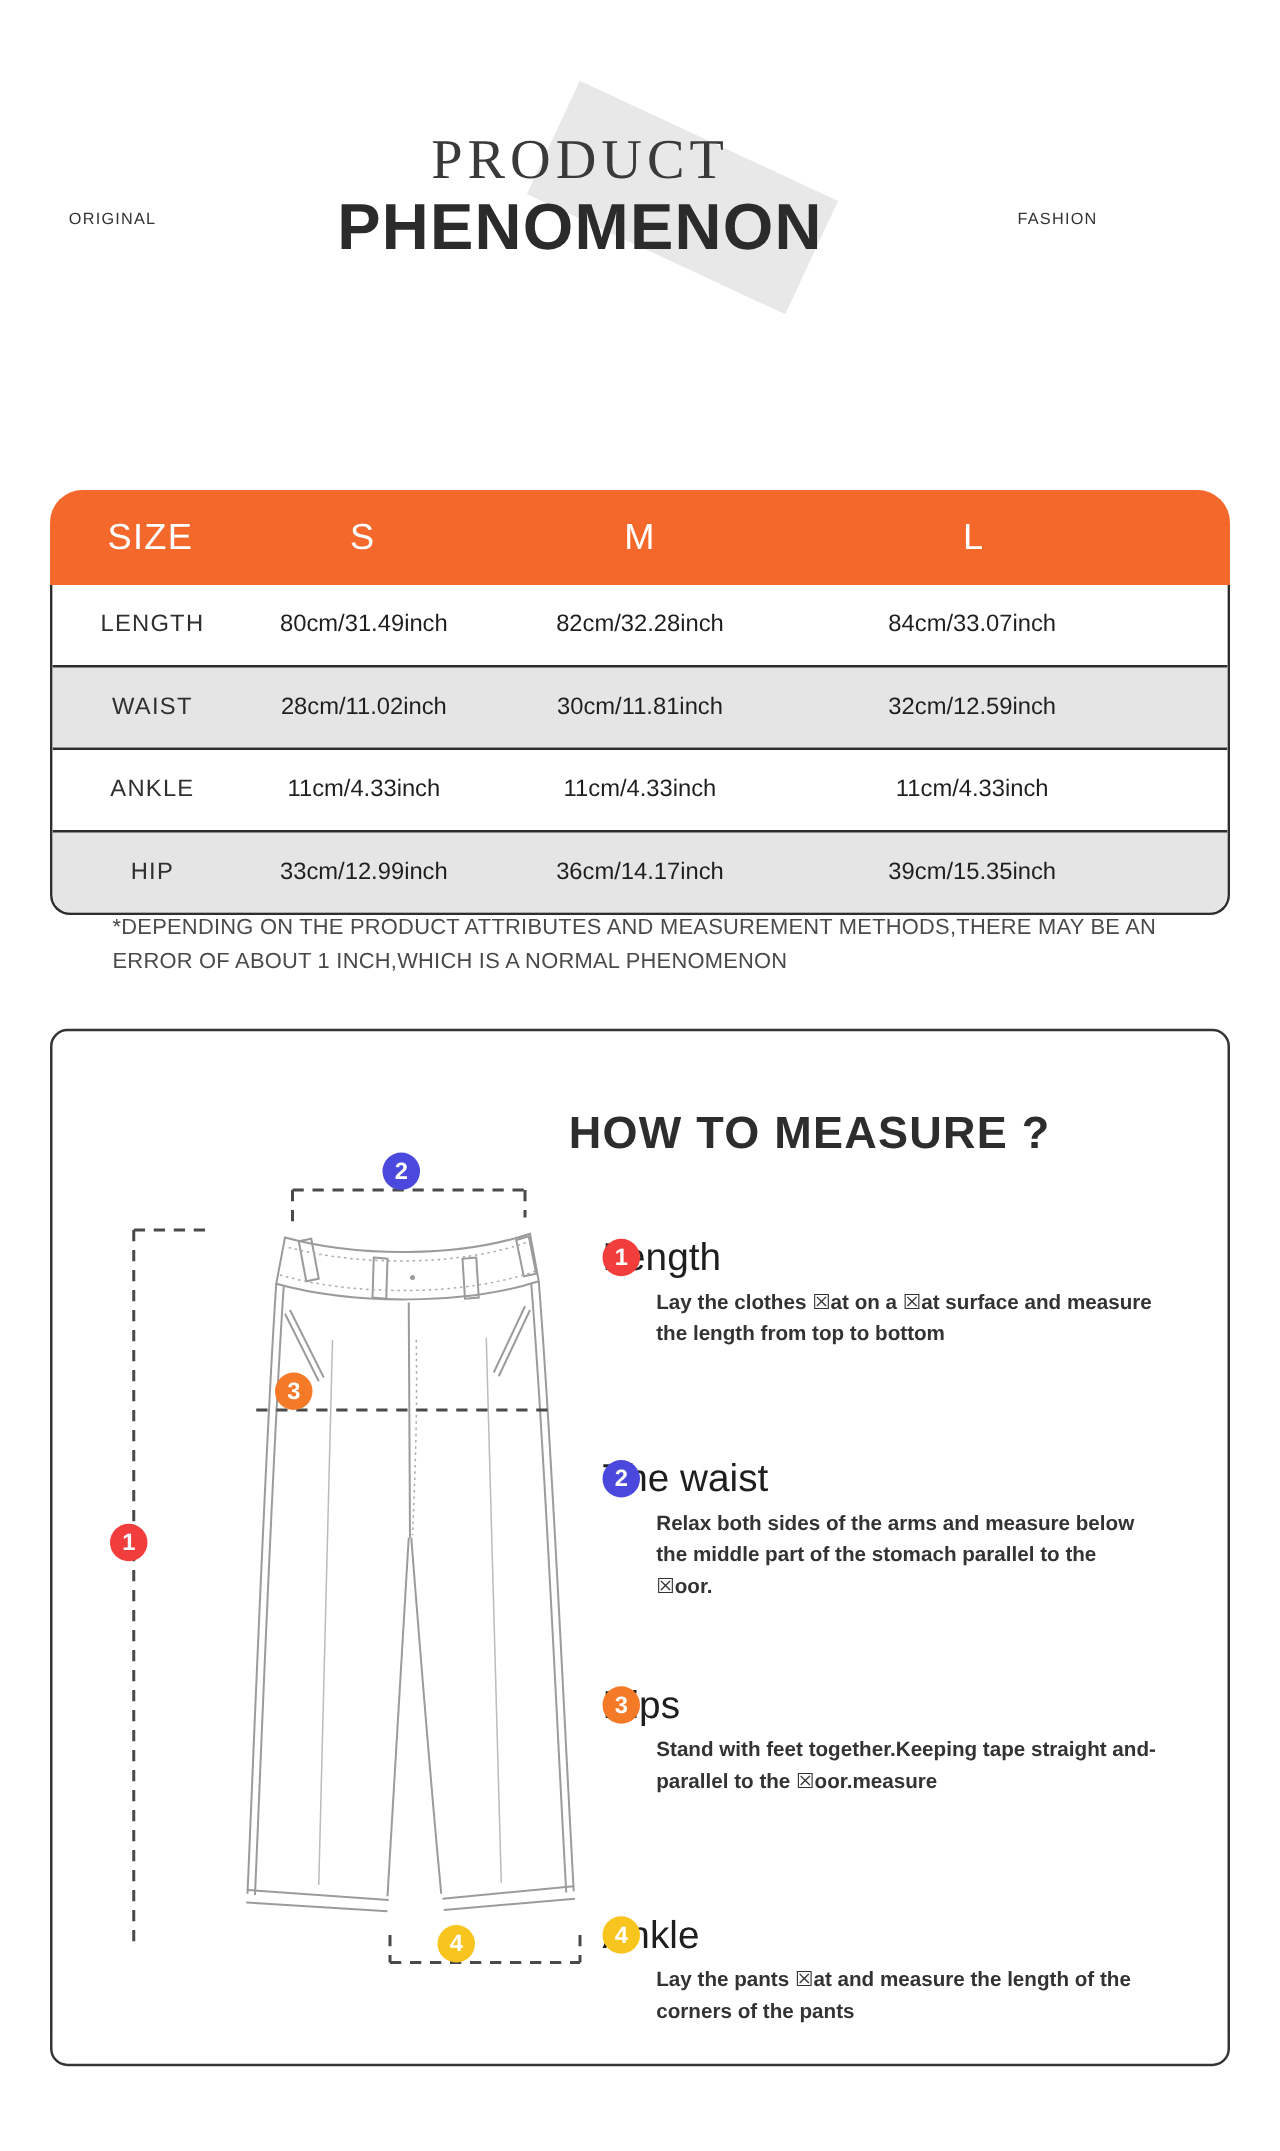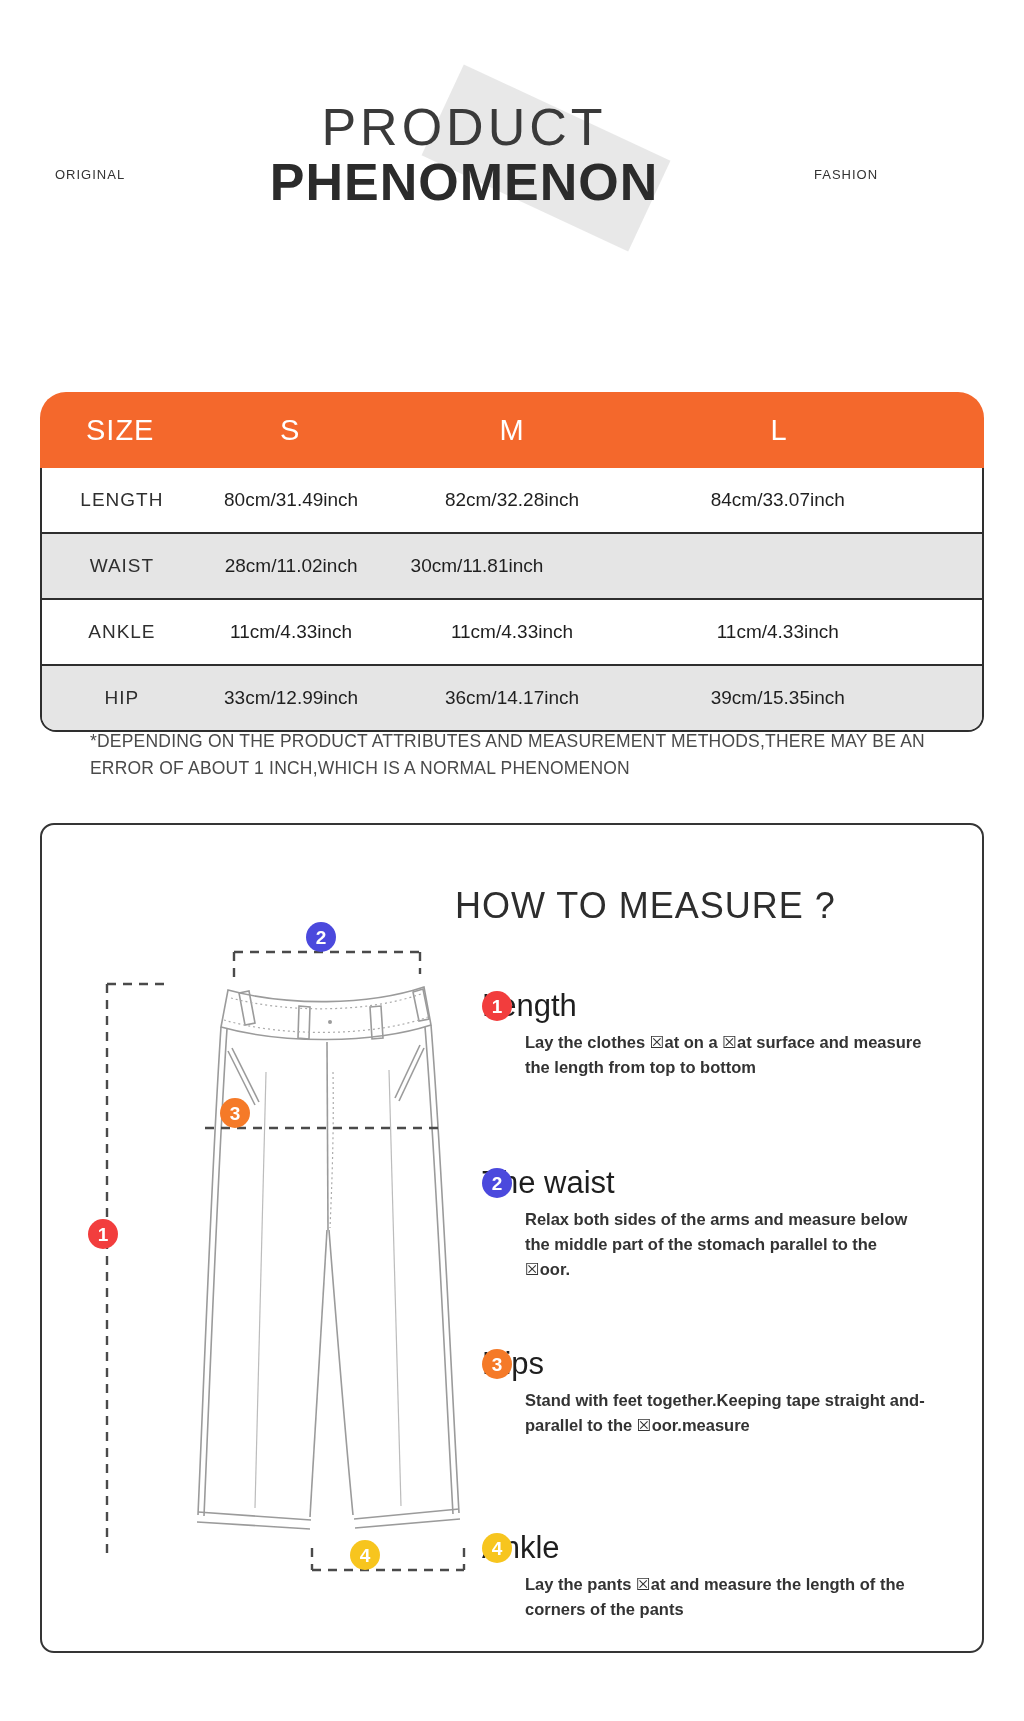--- a/index.html
+++ b/index.html
@@ -6,21 +6,21 @@
   .page{
     position:relative;width:1024px;height:1721px;background:#ffffff;
     font-family:"Liberation Sans","DejaVu Sans",sans-serif;overflow:hidden;margin:0 auto;
   }
   
   .brand{position:absolute;font-size:13px;letter-spacing:1px;color:#333;font-weight:400;}
   .brand-left{left:55px;top:167px;}
   .brand-right{left:814px;top:167px;text-align:center;}
   .title-wrap{position:absolute;left:0;top:100px;width:928px;text-align:center;}
   .tape{position:absolute;left:432px;top:8px;width:228px;height:100px;background:#d6d6d6;opacity:.55;transform:rotate(25deg);z-index:0;}
-  .title-line1{position:relative;z-index:1;font-size:52px;letter-spacing:4px;color:#3a3a3a;font-weight:400;line-height:54px;}
+  .title-line1{position:relative;z-index:1;font-size:45px;letter-spacing:4px;color:#3a3a3a;font-weight:400;line-height:54px;font-family:Liberation Serif, serif;}
   .title-line2{position:relative;z-index:1;font-size:52px;letter-spacing:1px;color:#2b2b2b;font-weight:800;line-height:56px;}
   
   .size-table{position:absolute;left:40px;top:352px;width:944px;}
   .size-header{
     height:76px;background:#f4682c;border-radius:26px 26px 0 0;
     display:grid;grid-template-columns:17% 19% 28% 36%;align-items:center;
     color:#ffffff;font-size:29px;letter-spacing:1px;font-weight:500;margin-top:40px;
   }
   .size-header .cell{text-align:center;}
   .size-header .cell:last-child{padding-right:70px;}
@@ -37,21 +37,21 @@
   
   .disclaimer{
     position:absolute;left:78px;top:716px;width:852px;margin:12px;
     font-size:17.5px;line-height:27px;color:#4a4a4a;letter-spacing:.2px;font-weight:400;
   }
   
   .measure-panel{
     position:absolute;left:40px;top:823px;width:944px;height:830px;
     border:2px solid #353535;border-radius:14px;box-sizing:border-box;
   }
-  .measure-title{position:absolute;left:413px;top:60px;font-size:36px;font-weight:400;color:#2d2d2d;letter-spacing:1px;}
+  .measure-title{position:absolute;left:413px;top:60px;font-size:36px;font-weight:700;color:#2d2d2d;letter-spacing:1px;}
   .pants-svg{position:absolute;left:30px;top:107px;width:400px;height:660px;}
   .marker{
     position:absolute;width:30px;height:30px;border-radius:50%;
     display:flex;align-items:center;justify-content:center;
     color:#ffffff;font-size:19px;font-weight:700;line-height:1;
   }
   .c-red{background:#f23d3d;}
   .c-blue{background:#4b49dd;}
   .c-orange{background:#f57a28;}
   .c-yellow{background:#f7c51e;}
@@ -90,20 +90,21 @@
       <div class="size-row">
         <div class="cell label">LENGTH</div>
         <div class="cell">80cm/31.49inch</div>
         <div class="cell">82cm/32.28inch</div>
         <div class="cell">84cm/33.07inch</div>
       </div>
       <div class="size-row alt">
         <div class="cell label">WAIST</div>
         <div class="cell">28cm/11.02inch</div>
         <div class="cell">30cm/11.81inch</div>
+        <div class="cell">32cm/12.59inch</div>
       </div>
       <div class="size-row">
         <div class="cell label">ANKLE</div>
         <div class="cell">11cm/4.33inch</div>
         <div class="cell">11cm/4.33inch</div>
         <div class="cell">11cm/4.33inch</div>
       </div>
       <div class="size-row alt">
         <div class="cell label">HIP</div>
         <div class="cell">33cm/12.99inch</div>

